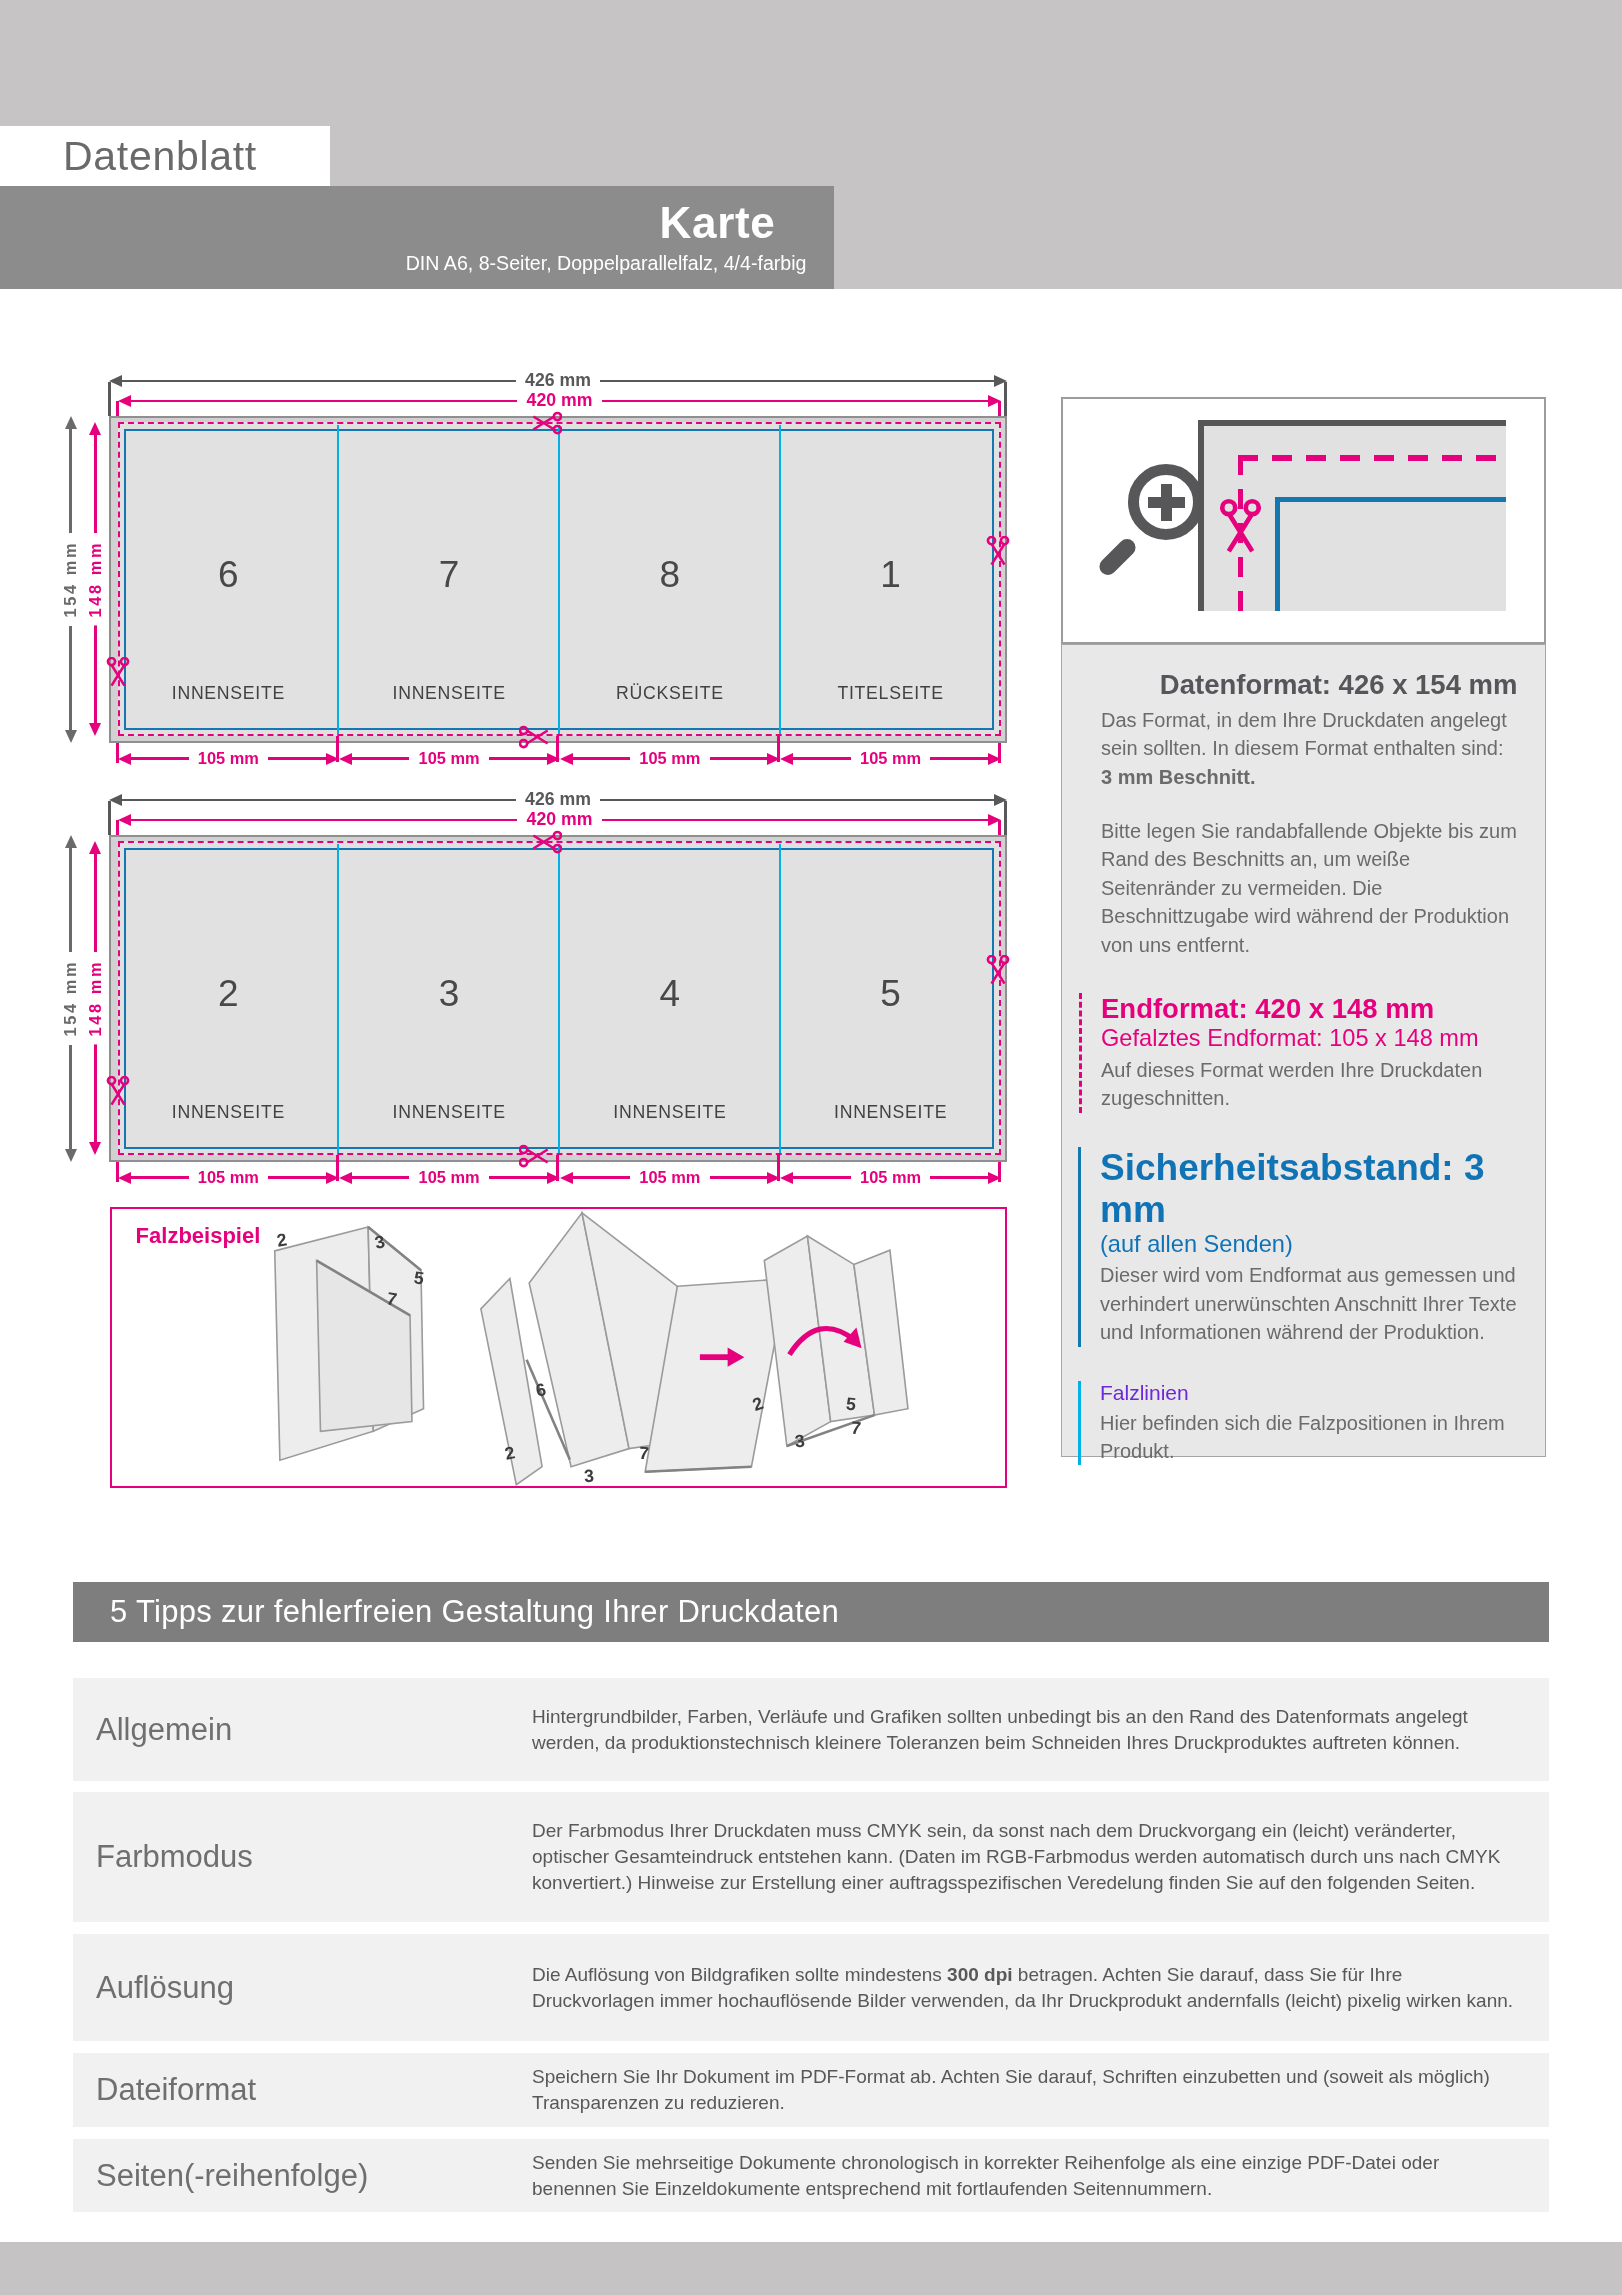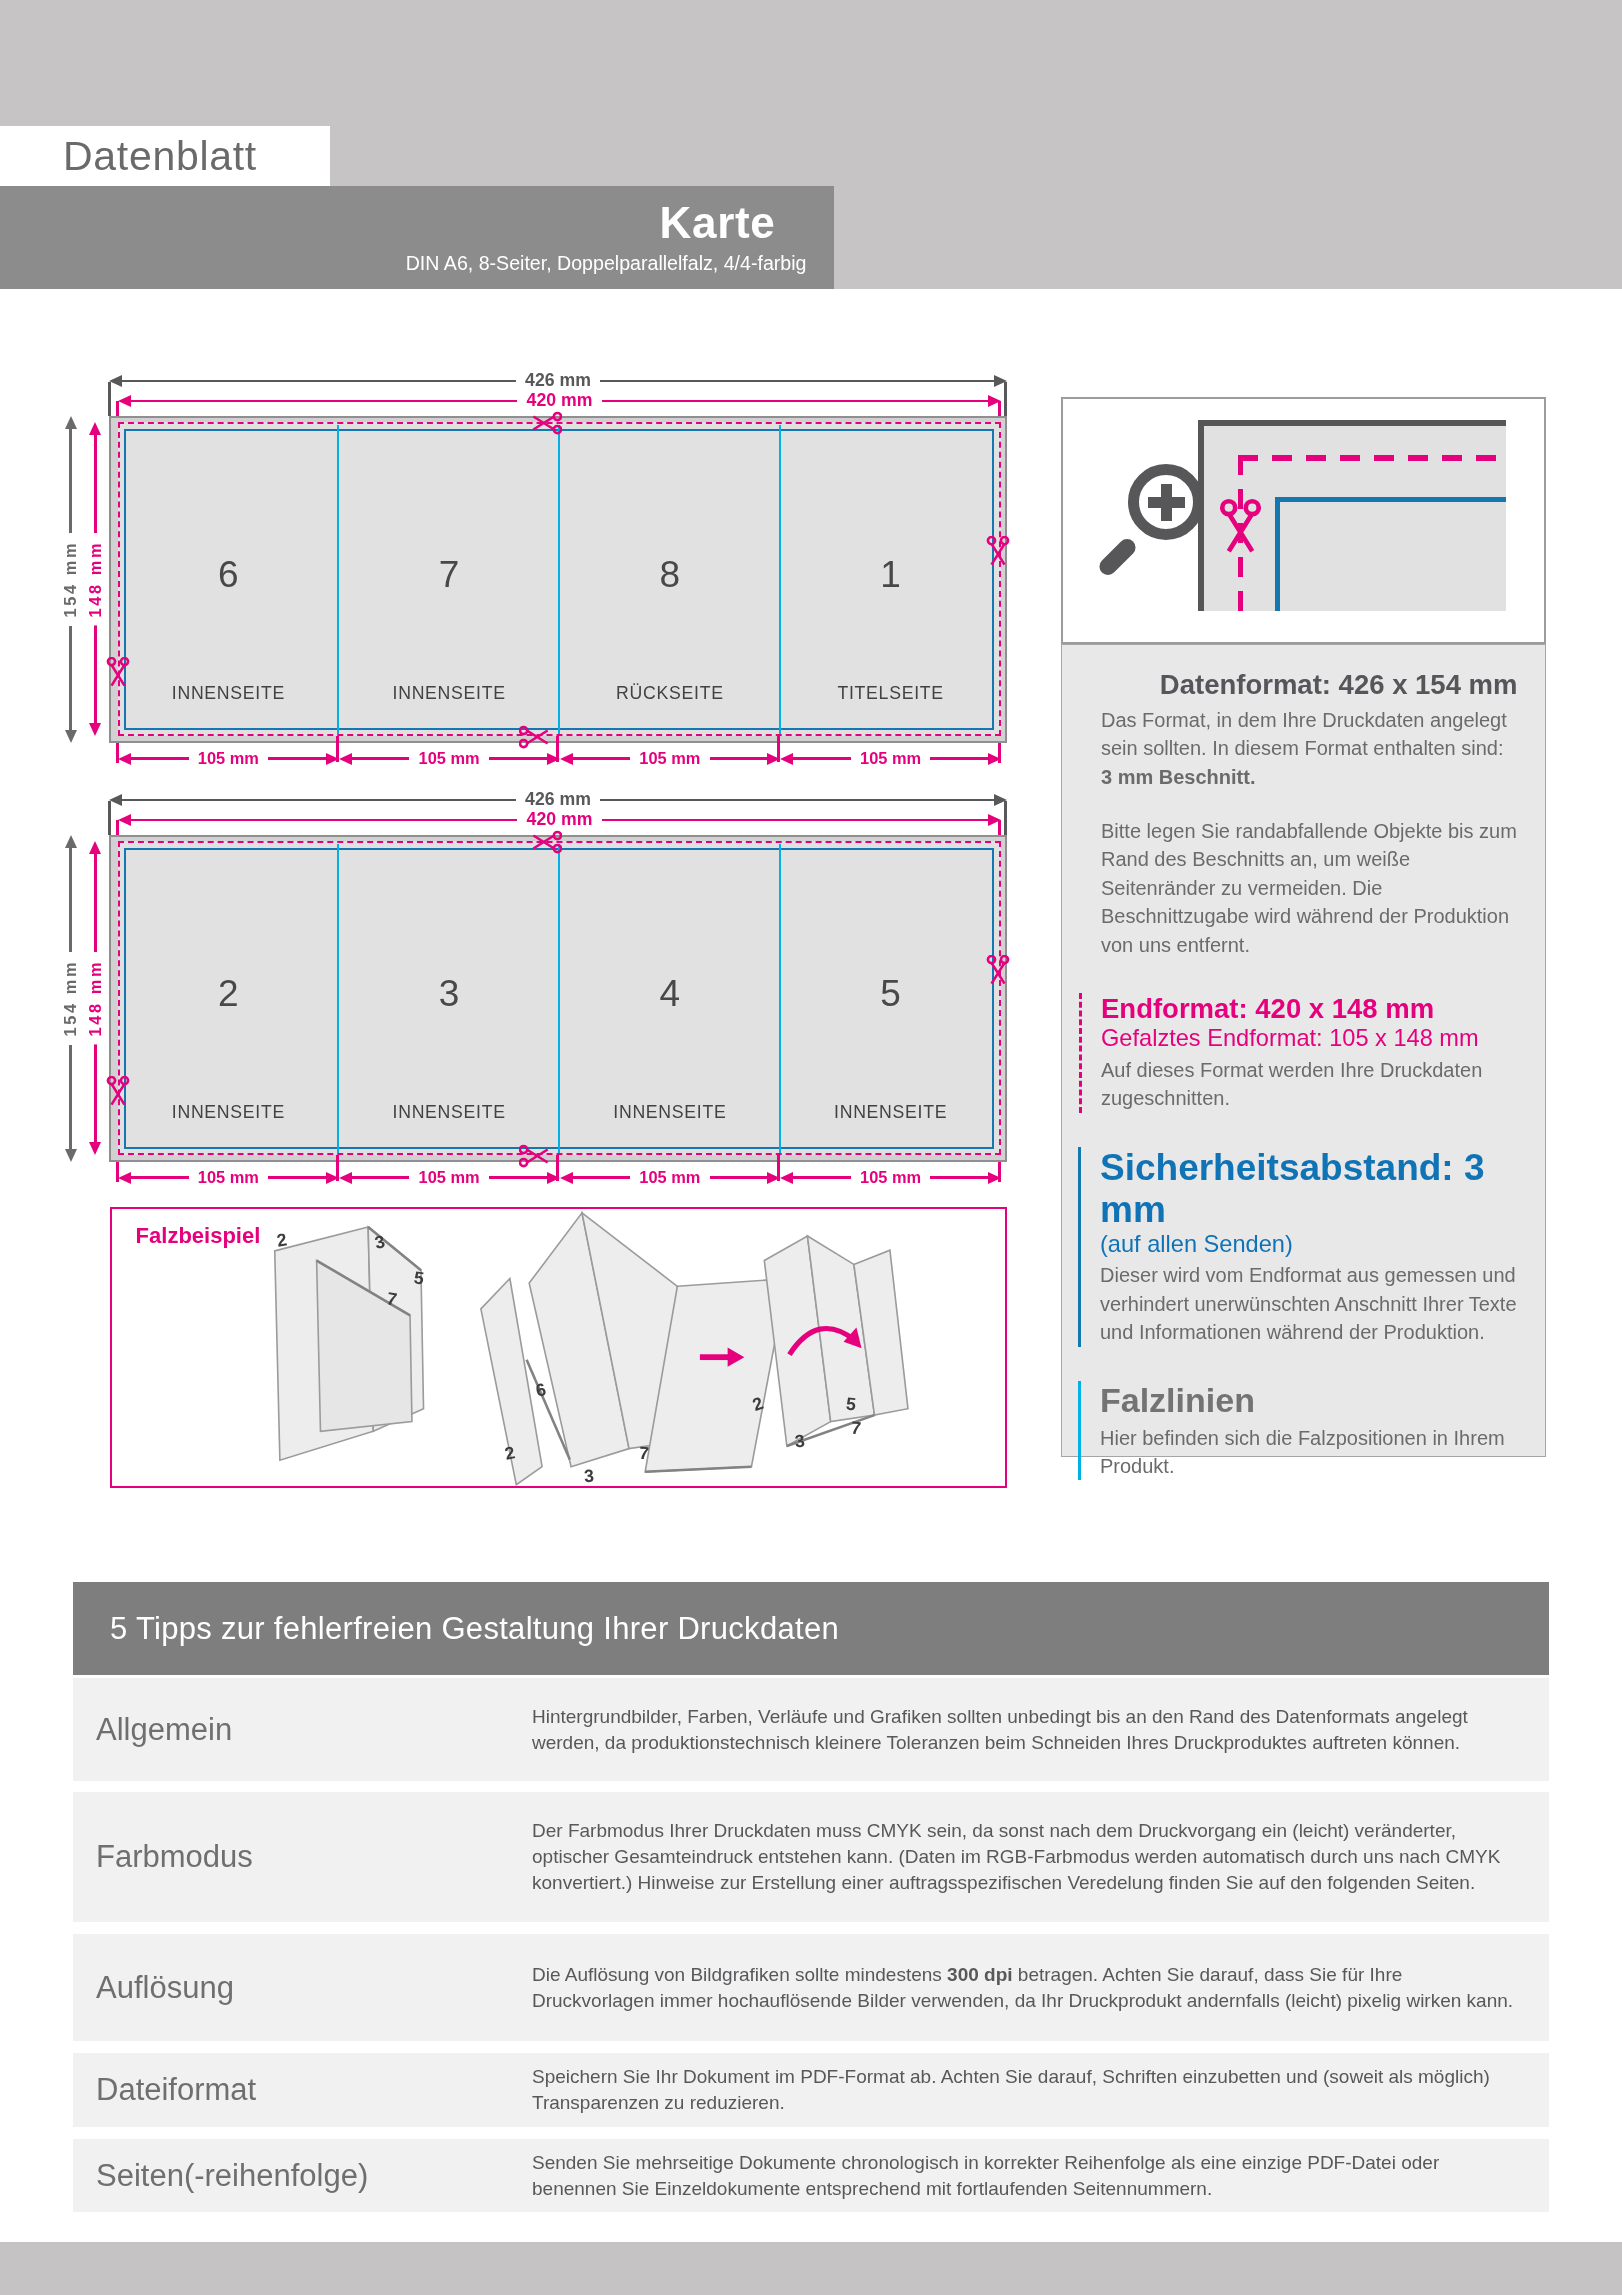--- a/index.html
+++ b/index.html
@@ -85,24 +85,24 @@
   .info-card p  { font-size:20px; line-height:1.42; margin:0; }
   .p-gap { margin-bottom:26px !important; }
   .blk { margin-top:34px; }
   .blk-end  { border-left:3.3px dashed #e5007d; margin-left:-22px; padding-left:19px; }
   .blk-safe { border-left:3.9px solid #1477b0;  margin-left:-23px; padding-left:19px; }
   .blk-fold { border-left:3.9px solid #00b1e5;  margin-left:-23px; padding-left:19px; }
   .h-mag  { font-size:27.5px; font-weight:bold; color:#e5007d; }
   .h-mag2 { font-size:23.6px; font-weight:normal; color:#e5007d; margin-bottom:3.9px; }
   .h-blue { font-size:37px; font-weight:bold; color:#1073b6; }
   .h-blue2{ font-size:23.6px; color:#1073b6; margin-bottom:3.9px; }
-  .h-cyan { font-size:34px; font-weight:bold; color:#737373; margin-bottom:3.9px; }
-
-  
-  .tips-banner { position:absolute; left:73px; top:1582px; width:1476px; height:93px; background:#7e7e7e;
+  .h-cyan { font-size:21px; font-weight:normal; color:#6d28d9; margin-bottom:3.9px; }
+
+  
+  .tips-banner { position:absolute; left:73px; top:1582px; width:1476px; height:60px; background:#7e7e7e;
                  display:flex; align-items:center; padding-left:37px; }
   .tips-banner span { font-size:31px; color:#ffffff; letter-spacing:0.3px; }
   .tip-row { position:absolute; left:73px; width:1476px; background:#f2f1f1; }
   .r1 { top:1678px; height:103px; } .r2 { top:1792px; height:130px; }
   .r3 { top:1934px; height:107px; } .r4 { top:2053px; height:74px; } .r5 { top:2139px; height:73px; }
   .tip-label { position:absolute; left:23px; top:50%; transform:translateY(-50%); font-size:31px; color:#6f6f6f; }
   .tip-body  { position:absolute; left:459px; top:50%; transform:translateY(-50%); width:988px;
                font-size:19px; line-height:1.38; color:#58585a; }
   .band-bottom { position:absolute; left:0; top:2242px; width:1623px; height:53px; background:#c5c3c4; }
 </style>

